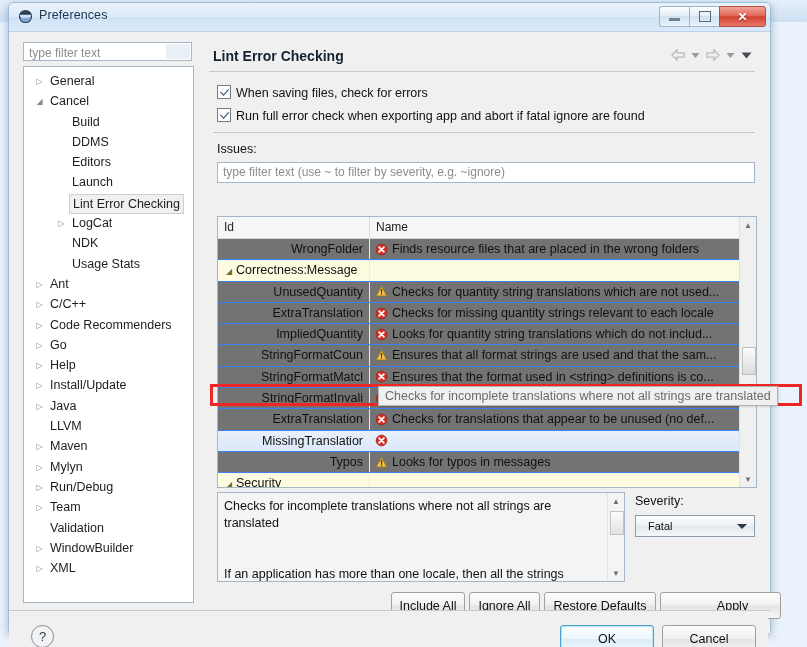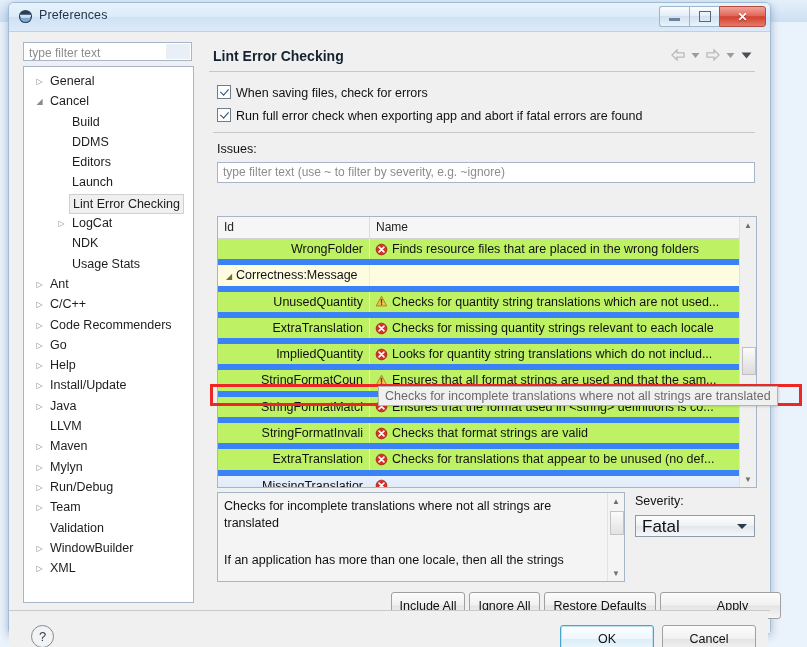--- a/index.html
+++ b/index.html
@@ -152,33 +152,33 @@
     position:absolute; left:12px; width:538px; height:21px;
     border:1px solid #a7b6c6; background:#fff;
     font-size:12px; color:#8d8d8d; line-height:19px; padding-left:5px;
     box-sizing:border-box;
   }
 
   
   .table-wrap {
     position:absolute; left:12px; top:176px;
     width:538px; height:270px;
-    border:1px solid #a7b6c6; background:#bef264; overflow:hidden;
+    border:1px solid #a7b6c6; background:#737373; overflow:hidden;
   }
   .thead {
     display:flex; height:21px; background:#f6f6f6;
     border-bottom:1px solid #d4d4d4;
     font-size:12px; color:#222;
   }
   .th { line-height:21px; padding-left:6px; box-sizing:border-box; }
   .th.c-id { width:152px; border-right:1px solid #dcdcdc; }
   .th.c-name { flex:1; }
   .trow {
     display:flex; height:20.3px; position:relative;
-    border-bottom:6px solid #3b82f6;
+    border-bottom:1px solid #3b82f6;
     font-size:12.5px; color:#111;
   }
   .trow .cell-id {
     width:152px; box-sizing:border-box;
     text-align:right; padding-right:6px; line-height:20.3px;
     border-right:1px solid #eceaea; overflow:hidden; white-space:nowrap;
   }
   .trow .cell-name {
     flex:1; line-height:20.3px; padding-left:5px; overflow:hidden; white-space:nowrap;
     display:flex; align-items:center; gap:4px;
@@ -230,35 +230,35 @@
 
   
   .desc-wrap {
     position:absolute; left:12px; top:452px;
     width:406px; height:88px;
     border:1px solid #a7b6c6; background:#f4f4f4; overflow:hidden;
   }
   .desc-text {
     font-size:12.5px; color:#111; padding:5px 22px 0 6px; line-height:17px;
   }
-  .desc-p2 { margin-top:15px; }
+  .desc-p2 { margin-top:29px; }
   .desc-scroll {
     position:absolute; right:0; top:0; width:16px; height:100%;
     background:#f4f4f4; border-left:1px solid #e3e3e3;
   }
   .desc-thumb{
     position:absolute; left:2px; top:18px; width:12px; height:22px;
     background:linear-gradient(180deg,#fbfbfb,#e2e2e2); border:1px solid #c4c4c4;
   }
   .sev-label { position:absolute; left:430px; top:454px; font-size:12.5px; color:#111; }
   .sev-select {
     position:absolute; left:430px; top:475px; width:120px; height:22px;
     border:1px solid #8d9aa8;
     background: linear-gradient(180deg,#fdfdfd 0%,#eff2f5 48%,#e2e7ec 52%,#f5f7f9 100%);
-    font-size:17px; color:#111; line-height:21px; padding-left:6px;
+    font-size:11px; color:#111; line-height:21px; padding-left:12px;
     box-sizing:border-box;
   }
   .sev-select .arr {
     position:absolute; right:7px; top:8px;
     width:0;height:0;border-left:5px solid transparent;border-right:5px solid transparent;
     border-top:5px solid #2a3a4a;
   }
 
   .btn {
     position:absolute; height:25px;
@@ -446,21 +446,21 @@
             <path d="M1.5 2.5 L11.5 2.5 L6.5 8.5 Z" fill="#4c4c58"></path>
           </svg>
         </div>
 
         <div class="title-rule"></div>
 
         <div class="chk-row" style="top:45px;">
           <span class="cbox"></span><span>When saving files, check for errors</span>
         </div>
         <div class="chk-row" style="top:68px;">
-          <span class="cbox"></span><span>Run full error check when exporting app and abort if fatal errors are found</span>
+          <span class="cbox"></span><span>Run full error check when exporting app and abort if fatal ignore are found</span>
         </div>
 
         <div class="sep-rule" style="top:92px;"></div>
 
         <div class="issues-label" style="top:102px;">Issues:</div>
 
         <div class="issue-filter" style="top:122px;">
           <span>type filter text (use ~ to filter by severity, e.g. ~ignore)</span>
         </div>
 
@@ -566,20 +566,31 @@
               </div>
               <div class="trow sel">
                 <div class="cell-id">MissingTranslatior</div>
                 <div class="cell-name">
                   <svg class="sev-ico" viewBox="0 0 16 16">
                     <circle cx="8" cy="8" r="6.6" fill="#d93025"></circle>
                     <circle cx="8" cy="8" r="6.6" fill="none" stroke="#9e1b12" stroke-width="1"></circle>
                     <path d="M5 5 L11 11 M11 5 L5 11" stroke="#fff" stroke-width="2" stroke-linecap="round"></path>
                   </svg>
                   <span></span>
+                </div>
+              </div>
+              <div class="trow">
+                <div class="cell-id">Typos</div>
+                <div class="cell-name">
+                  <svg class="sev-ico" viewBox="0 0 16 16">
+                    <path d="M8 1.5 L14.5 13.5 L1.5 13.5 Z" fill="#f2c14e" stroke="#9a7420" stroke-width="1"></path>
+                    <path d="M8 5.3 L8 9.6" stroke="#5a4410" stroke-width="1.6" stroke-linecap="round"></path>
+                    <circle cx="8" cy="11.5" r="0.95" fill="#5a4410"></circle>
+                  </svg>
+                  <span>Looks for typos in messages</span>
                 </div>
               </div>
               <div class="trow group">
                 <div class="cell-id"><span class="gtwisty">◢</span><span>Security</span></div>
                 <div class="cell-name">
                   <span></span>
                 </div>
               </div>
             </div>
 

